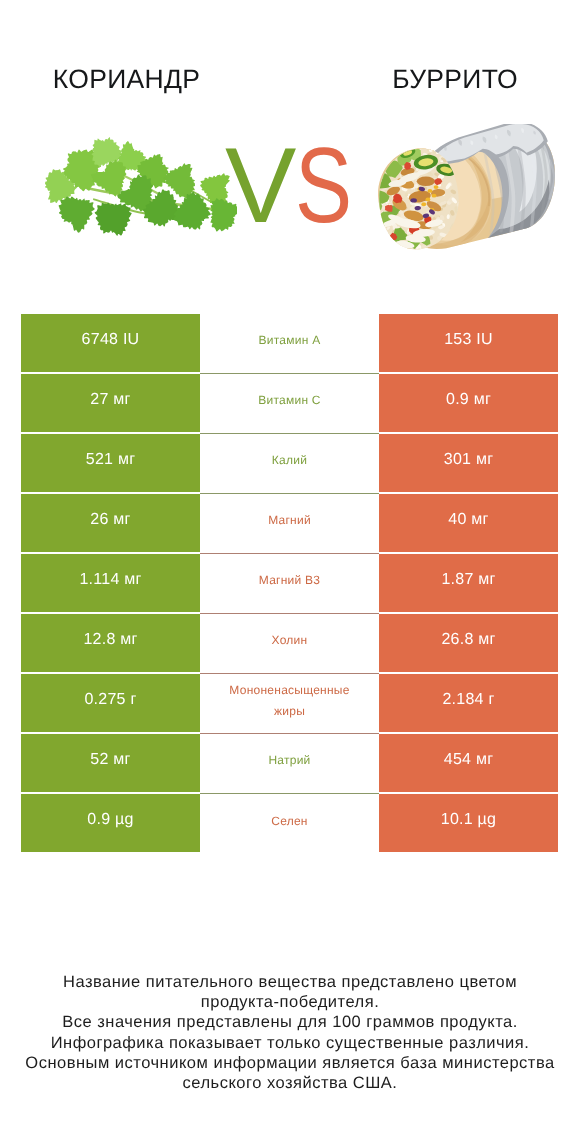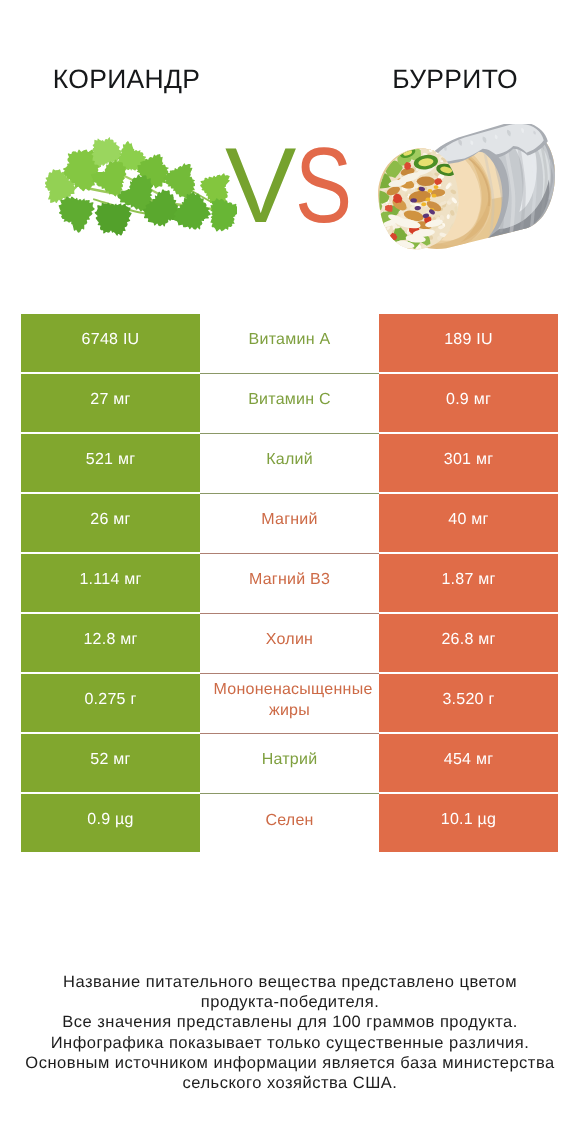--- a/index.html
+++ b/index.html
@@ -29,21 +29,21 @@
 
   
   .table{position:absolute;left:21px;top:314px;width:537px;}
   .row{position:relative;height:60px;}
   .cell{position:absolute;top:0;height:58px;display:flex;align-items:center;
         justify-content:center;box-sizing:border-box;overflow:hidden;padding-bottom:6px;}
   .cell.left{left:0;width:179px;background:#81a72e;color:#fff;}
   .cell.right{left:358px;width:179px;background:#e06c48;color:#fff;}
   .cell.mid{left:179px;width:179px;background:#fff;height:60px;}
   .val{font-size:16px;font-weight:400;letter-spacing:.25px;white-space:nowrap;}
-  .lab{font-size:16px;font-weight:400;letter-spacing:.25px;text-align:center;line-height:20.5px;width:152px;}
+  .lab{font-size:12px;font-weight:400;letter-spacing:.25px;text-align:center;line-height:20.5px;width:152px;}
   .row.green .cell.mid{border-bottom:1px solid #8b9867;}
   .row.orange .cell.mid{border-bottom:1px solid #ae8073;}
   .row.green .lab{color:#7fa03f;}
   .row.orange .lab{color:#cd6a46;}
   .row.last .cell.mid{border-bottom:none;}
 
   
   .footer{position:absolute;left:0;top:972px;width:580px;text-align:center;
           font-size:16.5px;line-height:20.2px;letter-spacing:.5px;color:#1d1d1d;}
 </style>
@@ -445,21 +445,21 @@
 
   <div class="table">
       <div class="row green">
         <div class="cell left">
           <span class="val">6748 IU</span>
         </div>
         <div class="cell mid">
           <span class="lab">Витамин А</span>
         </div>
         <div class="cell right">
-          <span class="val">189 IU</span>
+          <span class="val">153 IU</span>
         </div>
       </div>
       <div class="row green">
         <div class="cell left">
           <span class="val">27 мг</span>
         </div>
         <div class="cell mid">
           <span class="lab">Витамин С</span>
         </div>
         <div class="cell right">
@@ -511,21 +511,21 @@
         </div>
       </div>
       <div class="row orange">
         <div class="cell left">
           <span class="val">0.275 г</span>
         </div>
         <div class="cell mid">
           <span class="lab">Мононенасыщенные жиры</span>
         </div>
         <div class="cell right">
-          <span class="val">3.520 г</span>
+          <span class="val">2.184 г</span>
         </div>
       </div>
       <div class="row green">
         <div class="cell left">
           <span class="val">52 мг</span>
         </div>
         <div class="cell mid">
           <span class="lab">Натрий</span>
         </div>
         <div class="cell right">

